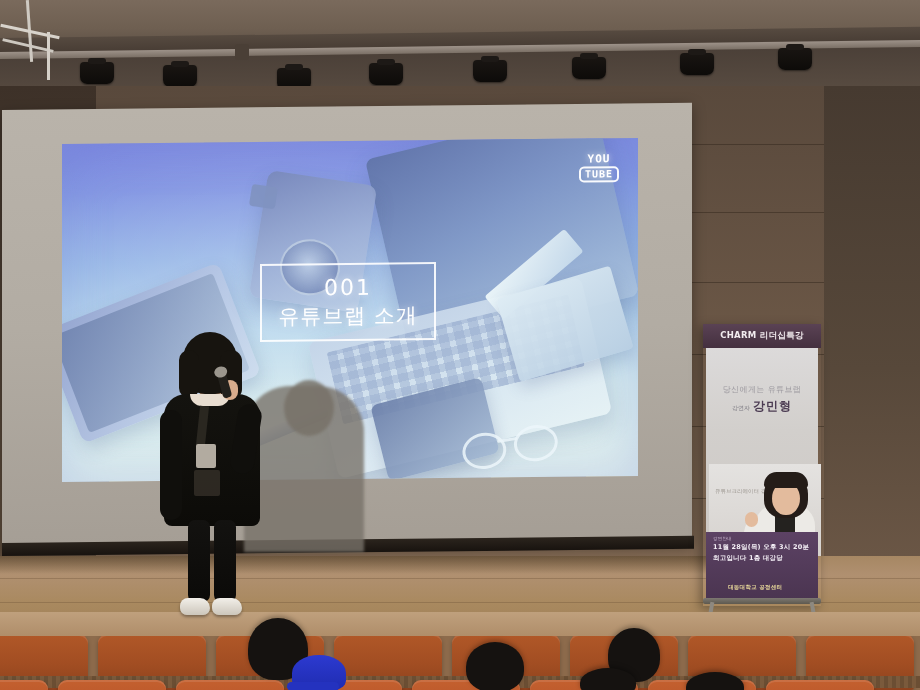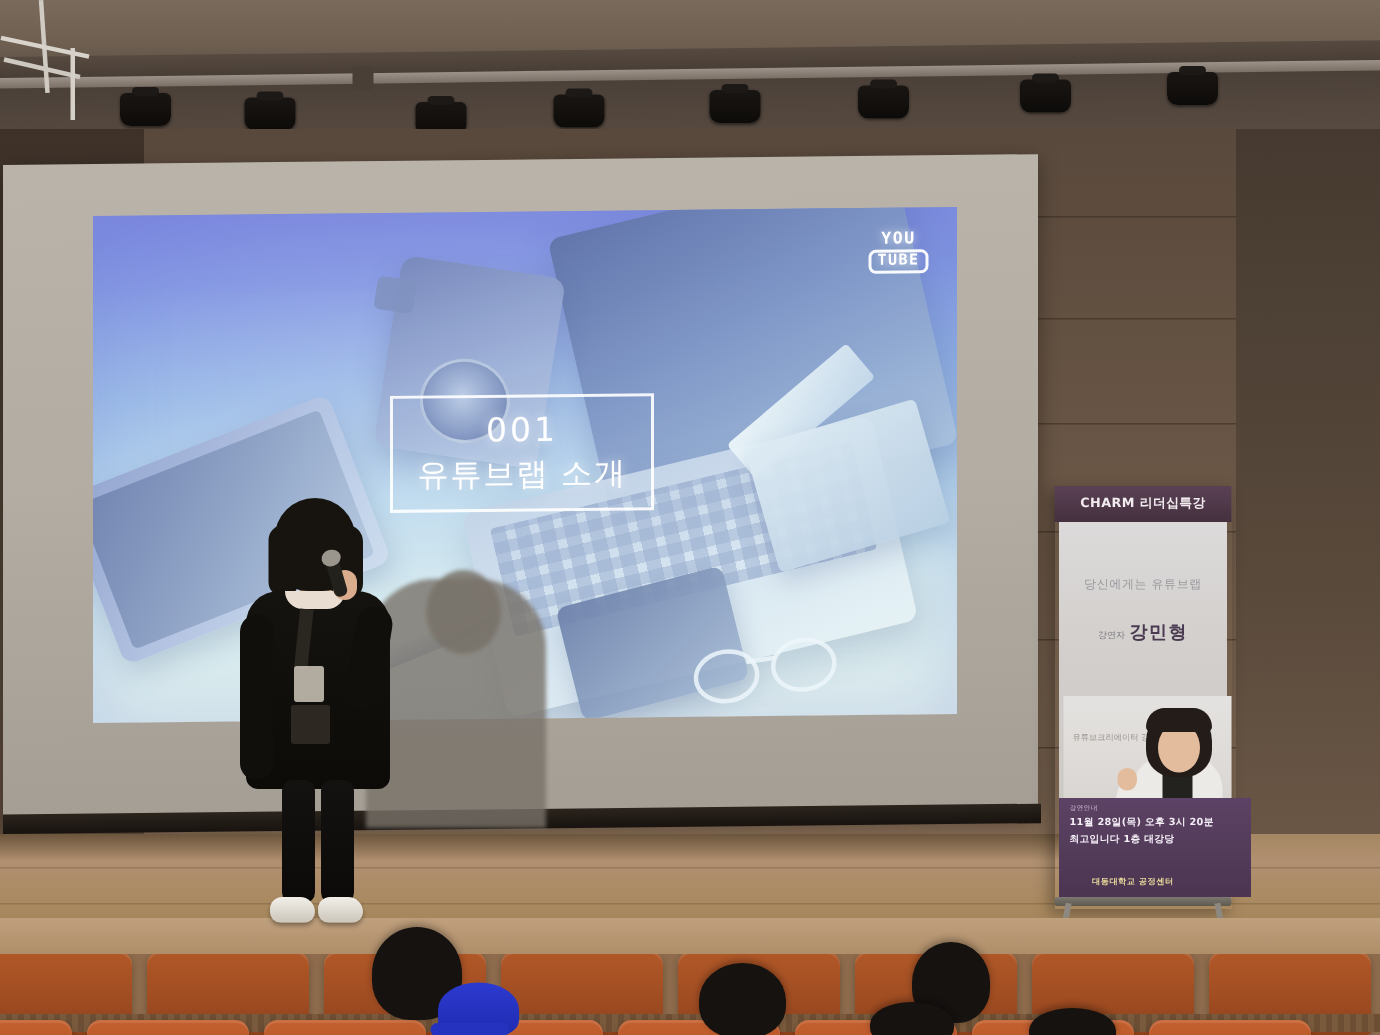--- a/index.html
+++ b/index.html
@@ -344,21 +344,21 @@
   .banner-body{
     position:absolute;left:3px;top:24px;width:112px;height:184px;
     background:linear-gradient(180deg,#dcdada 0%,#d2cfcc 45%,#cdc9c5 100%);
   }
   .banner-slogan{
     position:absolute;left:0;top:36px;width:112px;text-align:center;
     color:#8d8a92;font-size:8px;letter-spacing:.4px;opacity:.8;
     font-family:"DejaVu Sans",sans-serif;
   }
   .banner-namerow{
-    position:absolute;left:0;top:65px;width:112px;text-align:center;
+    position:absolute;left:0;top:50px;width:112px;text-align:center;
     display:flex;align-items:baseline;justify-content:center;gap:3px;
   }
   .banner-role{
     color:#7c7a82;font-size:6px;font-family:"DejaVu Sans",sans-serif;
   }
   .banner-name{
     color:#4b3b52;font-size:12px;font-weight:bold;letter-spacing:1px;
     font-family:"DejaVu Sans",sans-serif;
   }
   .banner-photo{
@@ -390,21 +390,21 @@
   }
   .bp-hand{
     position:absolute;left:36px;top:48px;width:13px;height:15px;border-radius:7px;
     background:#e3bb9d;
   }
   .bp-caption{
     position:absolute;left:6px;top:24px;color:#9a958e;font-size:5.5px;
     font-family:"DejaVu Sans",sans-serif;
   }
   .banner-foot{
-    position:absolute;left:3px;top:208px;width:128px;height:66px;
+    position:absolute;left:3px;top:208px;width:112px;height:66px;
     background:linear-gradient(180deg,#5c4264 0%,#4b3551 100%);
     padding-top:4px;box-sizing:border-box;
   }
   .bf-small{
     color:#cdbbd4;font-size:4.5px;margin-left:7px;letter-spacing:.2px;
     font-family:"DejaVu Sans",sans-serif;
   }
   .bf-line{
     color:#f4eff6;font-size:6.5px;margin:2px 0 0 7px;letter-spacing:.2px;
     font-family:"DejaVu Sans",sans-serif;font-weight:bold;

